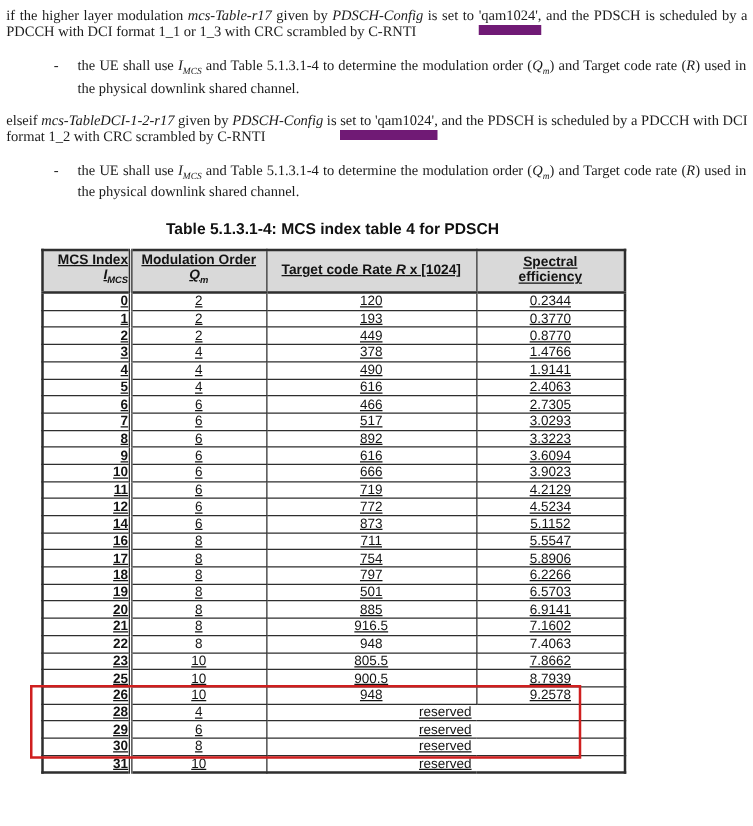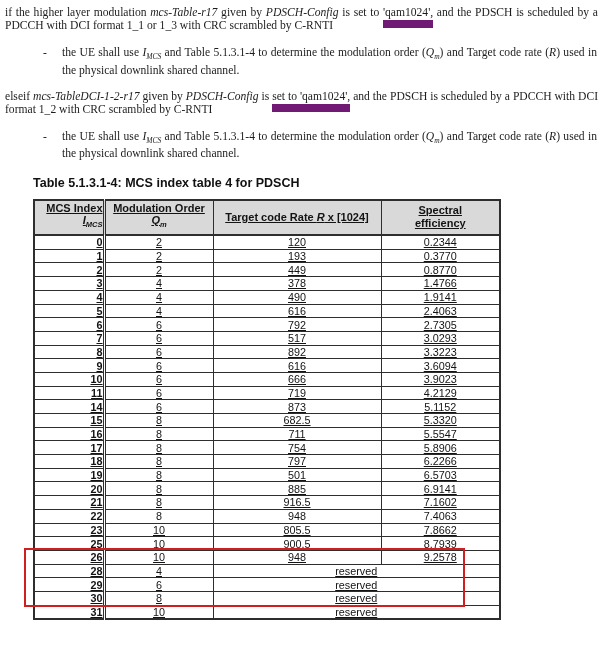--- a/index.html
+++ b/index.html
@@ -9,21 +9,21 @@
   }
   .text-block{padding:6px 4px 0 5px;font-size:11.6px;line-height:13.4px;}
   .para{margin:0 0 13px 0;text-align:justify;}
   .bullet{display:flex;margin:0 0 13px 38px;}
   .bullet .dash{width:19px;flex:none;}
   .bullet .btxt{flex:1;text-align:justify;margin-right:1px;}
   .it{font-style:italic;}
   sub.sm{font-size:7.5px;}
   .red-ul{border-bottom:8px solid #701a75;padding-bottom:1px;}
   .tbl-title{
-    width:466px;margin:15px 0 9px 33px;text-align:left;
+    width:466px;margin:15px 0 9px 33px;text-align:center;
     font-family:"Liberation Sans", sans-serif;font-weight:bold;font-size:12.5px;color:#111;
   }
   table.mcs{
     margin-left:33px;width:466px;border-collapse:collapse;table-layout:fixed;
     font-family:"Liberation Sans", sans-serif;font-size:10.8px;color:#131313;
     border:2px solid #2e2e2e;
   }
   table.mcs th{
     background:#d9d9d9;border:1px solid #2e2e2e;border-bottom:2px solid #2e2e2e;
     font-size:11px;line-height:12.5px;padding:1px 0 2px 0;font-weight:bold;
@@ -115,21 +115,21 @@
       </tr>
       <tr>
         <td class="c1 idx u">5</td>
         <td class="u">4</td>
         <td class="u">616</td>
         <td class="u">2.4063</td>
       </tr>
       <tr>
         <td class="c1 idx u">6</td>
         <td class="u">6</td>
-        <td class="u">792</td>
+        <td class="u">466</td>
         <td class="u">2.7305</td>
       </tr>
       <tr>
         <td class="c1 idx u">7</td>
         <td class="u">6</td>
         <td class="u">517</td>
         <td class="u">3.0293</td>
       </tr>
       <tr>
         <td class="c1 idx u">8</td>
@@ -149,30 +149,30 @@
         <td class="u">666</td>
         <td class="u">3.9023</td>
       </tr>
       <tr>
         <td class="c1 idx u">11</td>
         <td class="u">6</td>
         <td class="u">719</td>
         <td class="u">4.2129</td>
       </tr>
       <tr>
+        <td class="c1 idx u">12</td>
+        <td class="u">6</td>
+        <td class="u">772</td>
+        <td class="u">4.5234</td>
+      </tr>
+      <tr>
         <td class="c1 idx u">14</td>
         <td class="u">6</td>
         <td class="u">873</td>
         <td class="u">5.1152</td>
-      </tr>
-      <tr>
-        <td class="c1 idx u">15</td>
-        <td class="u">8</td>
-        <td class="u">682.5</td>
-        <td class="u">5.3320</td>
       </tr>
       <tr>
         <td class="c1 idx u">16</td>
         <td class="u">8</td>
         <td class="u">711</td>
         <td class="u">5.5547</td>
       </tr>
       <tr>
         <td class="c1 idx u">17</td>
         <td class="u">8</td>

